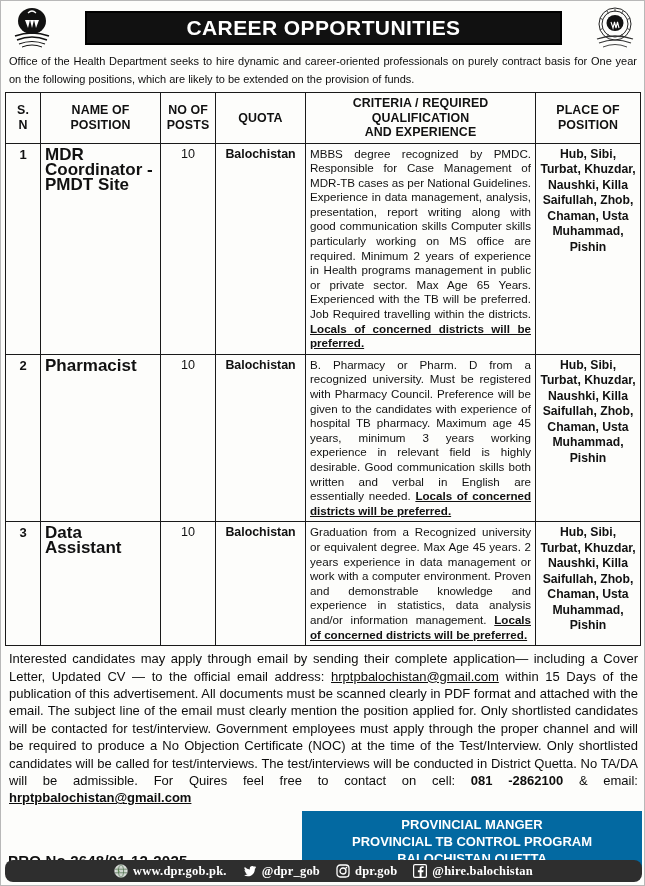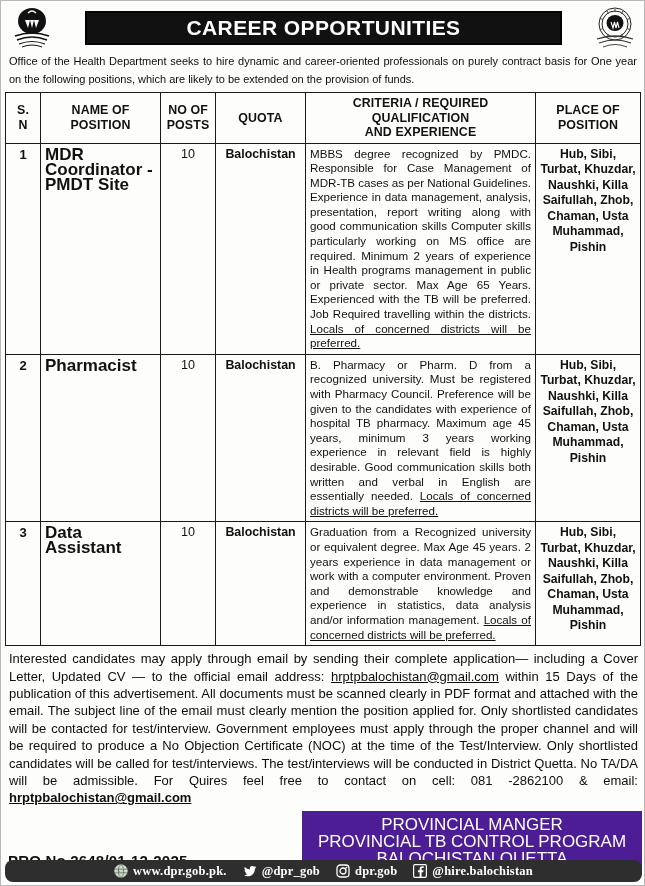--- a/index.html
+++ b/index.html
@@ -128,59 +128,59 @@
   }
   td.crit {
     font-size: 11.6px;
     line-height: 14.6px;
     text-align: justify;
     text-justify: inter-word;
     vertical-align: top;
     padding: 3px 5px 4px 5px;
   }
   td.crit .emph {
-    font-weight: normal;
+    font-weight: bold;
     text-decoration: underline;
   }
   td.place {
     text-align: center;
     font-size: 12.2px;
     font-weight: bold;
     line-height: 15.5px;
     vertical-align: top;
     padding-top: 4px;
   }
 
   
   .notes {
     font-size: 13px;
     line-height: 17.4px;
     text-align: justify;
     padding: 4px 4px 0 4px;
     color: #0d0d0d;
   }
   .notes .ul { text-decoration: underline; }
-  .notes .bold { font-weight: normal; }
+  .notes .bold { font-weight: bold; }
   .notes .boldul { font-weight: bold; text-decoration: underline; }
   .notes p { margin: 0 0 0 0; }
 
   .signature-wrap {
     position: relative;
     height: 64px;
   }
   .signature {
     position: absolute;
     right: 0;
     top: 4px;
     width: 340px;
-    background: #4c1d95;
+    background: #0369a1;
     color: #ffffff;
     text-align: center;
-    font-size: 17px;
-    font-weight: normal;
+    font-size: 13px;
+    font-weight: bold;
     line-height: 17px;
     padding: 5px 4px 6px 4px;
     box-sizing: border-box;
   }
   .prq {
     position: absolute;
     left: 3px;
     bottom: 2px;
     font-size: 15px;
     font-weight: bold;

